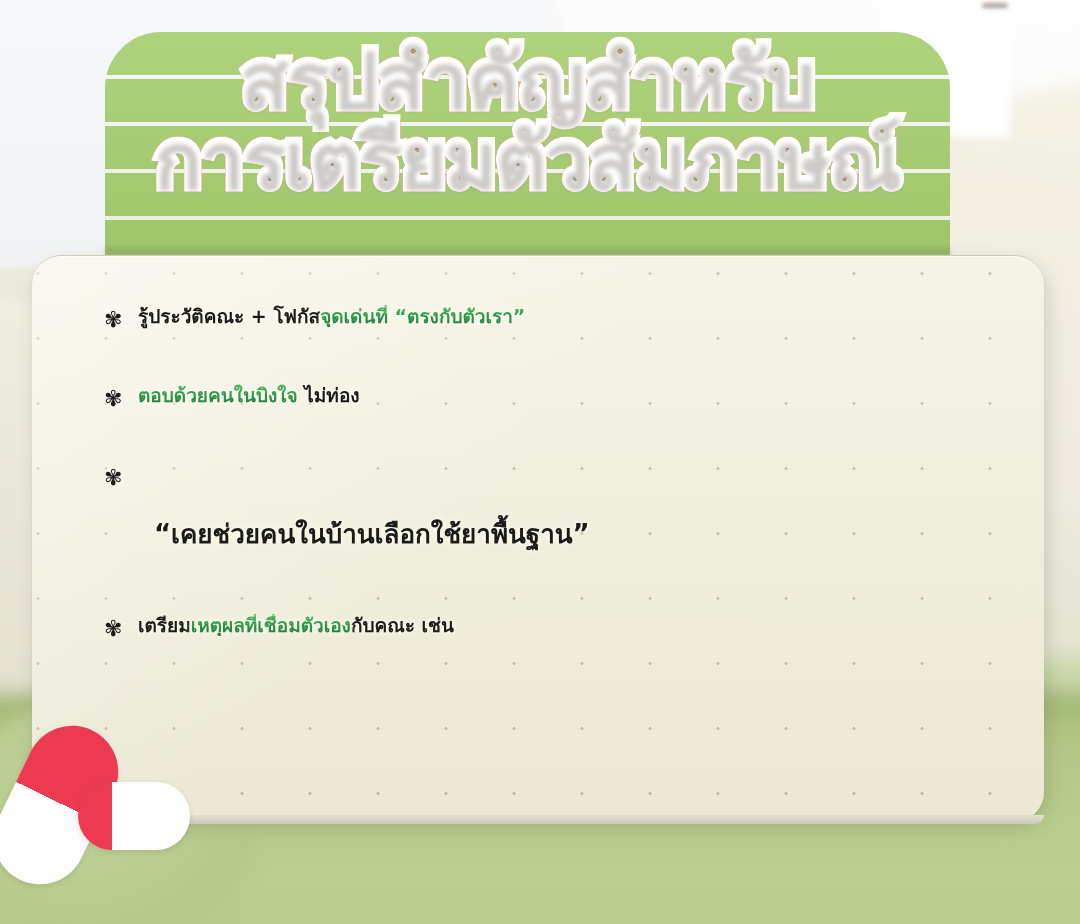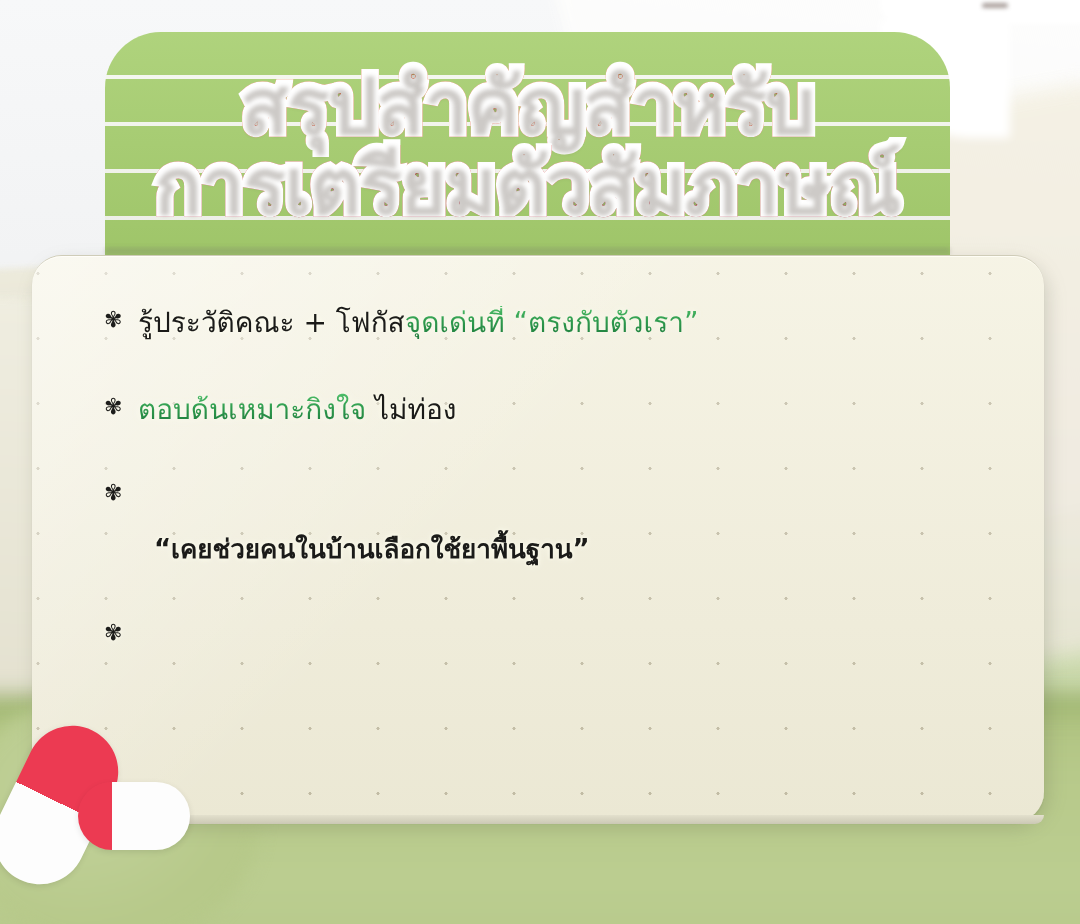--- a/index.html
+++ b/index.html
@@ -89,22 +89,22 @@
     background:linear-gradient(180deg,rgba(255,255,255,.10),rgba(0,0,0,.045));
     pointer-events:none;
   }
   .banner-shade{
     position:absolute;left:105px;top:248px;width:845px;height:10px;
     background:linear-gradient(180deg,rgba(120,120,110,.35),rgba(120,120,110,0));
     filter:blur(2px);
   }
 
   .title-wrap{
-    position:absolute;left:105px;top:32px;width:845px;height:223px;
-    display:flex;flex-direction:column;align-items:center;justify-content:center;
+    position:absolute;left:105px;top:40px;width:845px;height:223px;
+    display:flex;flex-direction:column;align-items:center;justify-content:flex-start;
     gap:2px;
   }
   .tline{
     font-family:"DejaVu Sans","Liberation Sans",sans-serif;
     font-weight:bold;
     line-height:1.0;
     letter-spacing:-1px;
     white-space:nowrap;
     -webkit-text-stroke:9px #ffffff;
     paint-order:stroke fill;
@@ -155,41 +155,41 @@
     position:absolute;left:32px;top:255px;width:1012px;height:566px;
     padding:48px 40px 0 72px;box-sizing:border-box;
     font-family:"DejaVu Sans","Liberation Sans",sans-serif;
   }
   .row{display:flex;align-items:flex-start;margin-bottom:26px;}
   .bullet{
     flex:0 0 auto;width:34px;font-size:22px;line-height:1.5;
     color:#1d1d1b;text-shadow:0 0 3px #fbf9ec,0 0 6px #fbf9ec;
   }
   .rtext{
-    font-size:28px;font-weight:normal;line-height:1.45;
+    font-size:19px;font-weight:bold;line-height:1.45;
     color:#1b1b19;
     text-shadow:0 0 4px rgba(255,255,240,.95),0 0 9px rgba(255,255,240,.8);
     white-space:nowrap;
   }
   .grn{
     background:linear-gradient(180deg,#4fbf6a 0%,#2f9b4e 45%,#1e7a3c 100%);
     -webkit-background-clip:text;background-clip:text;color:transparent;
     text-shadow:none;
     filter:drop-shadow(0 0 4px rgba(255,255,240,.95));
   }
   .sub{
     margin:0 0 26px 50px;
     font-size:26px;font-weight:bold;color:#1b1b19;line-height:1.4;
     text-shadow:0 0 4px rgba(255,255,240,.95),0 0 9px rgba(255,255,240,.8);
     white-space:nowrap;
   }
   .r1{margin-bottom:46px;}
   .r2{margin-bottom:46px;}
   .r3{margin-bottom:22px;}
-  .s1{margin-bottom:48px;}
+  .s1{margin-bottom:60px;}
   .r4{margin-bottom:22px;}
 
   
   .pill{position:absolute;}
   .pill-a{
     left:10px;top:722px;width:92px;height:166px;
     border-radius:46px;
     background:linear-gradient(180deg,#ec3a52 0%,#ec3a52 48%,#fdfdfd 48%,#fdfdfd 100%);
     transform:rotate(26deg);
     box-shadow:0 2px 6px rgba(0,0,0,.10);
@@ -231,30 +231,31 @@
 
   <div class="list">
 
     <div class="row r1">
       <span class="bullet">✾</span>
       <span class="rtext"><span>รู้ประวัติคณะ + โฟกัส</span><span class="grn">จุดเด่นที่ “ตรงกับตัวเรา”</span></span>
     </div>
 
     <div class="row r2">
       <span class="bullet">✾</span>
-      <span class="rtext"><span class="grn">ตอบด้นเหมาะกิงใจ</span><span> ไม่ท่อง</span></span>
+      <span class="rtext"><span class="grn">ตอบด้วยคนในบิงใจ</span><span> ไม่ท่อง</span></span>
     </div>
 
     <div class="row r3">
       <span class="bullet">✾</span>
     </div>
     <div class="sub s1">“เคยช่วยคนในบ้านเลือกใช้ยาพื้นฐาน”</div>
 
     <div class="row r4">
       <span class="bullet">✾</span>
+      <span class="rtext"><span>เตรียม</span><span class="grn">เหตุผลที่เชื่อมตัวเอง</span><span>กับคณะ เช่น</span></span>
     </div>
 
   </div>
 
   <div class="pill pill-a"></div>
   <div class="pill pill-b"></div>
 
 </div>
 
 </body></html>

